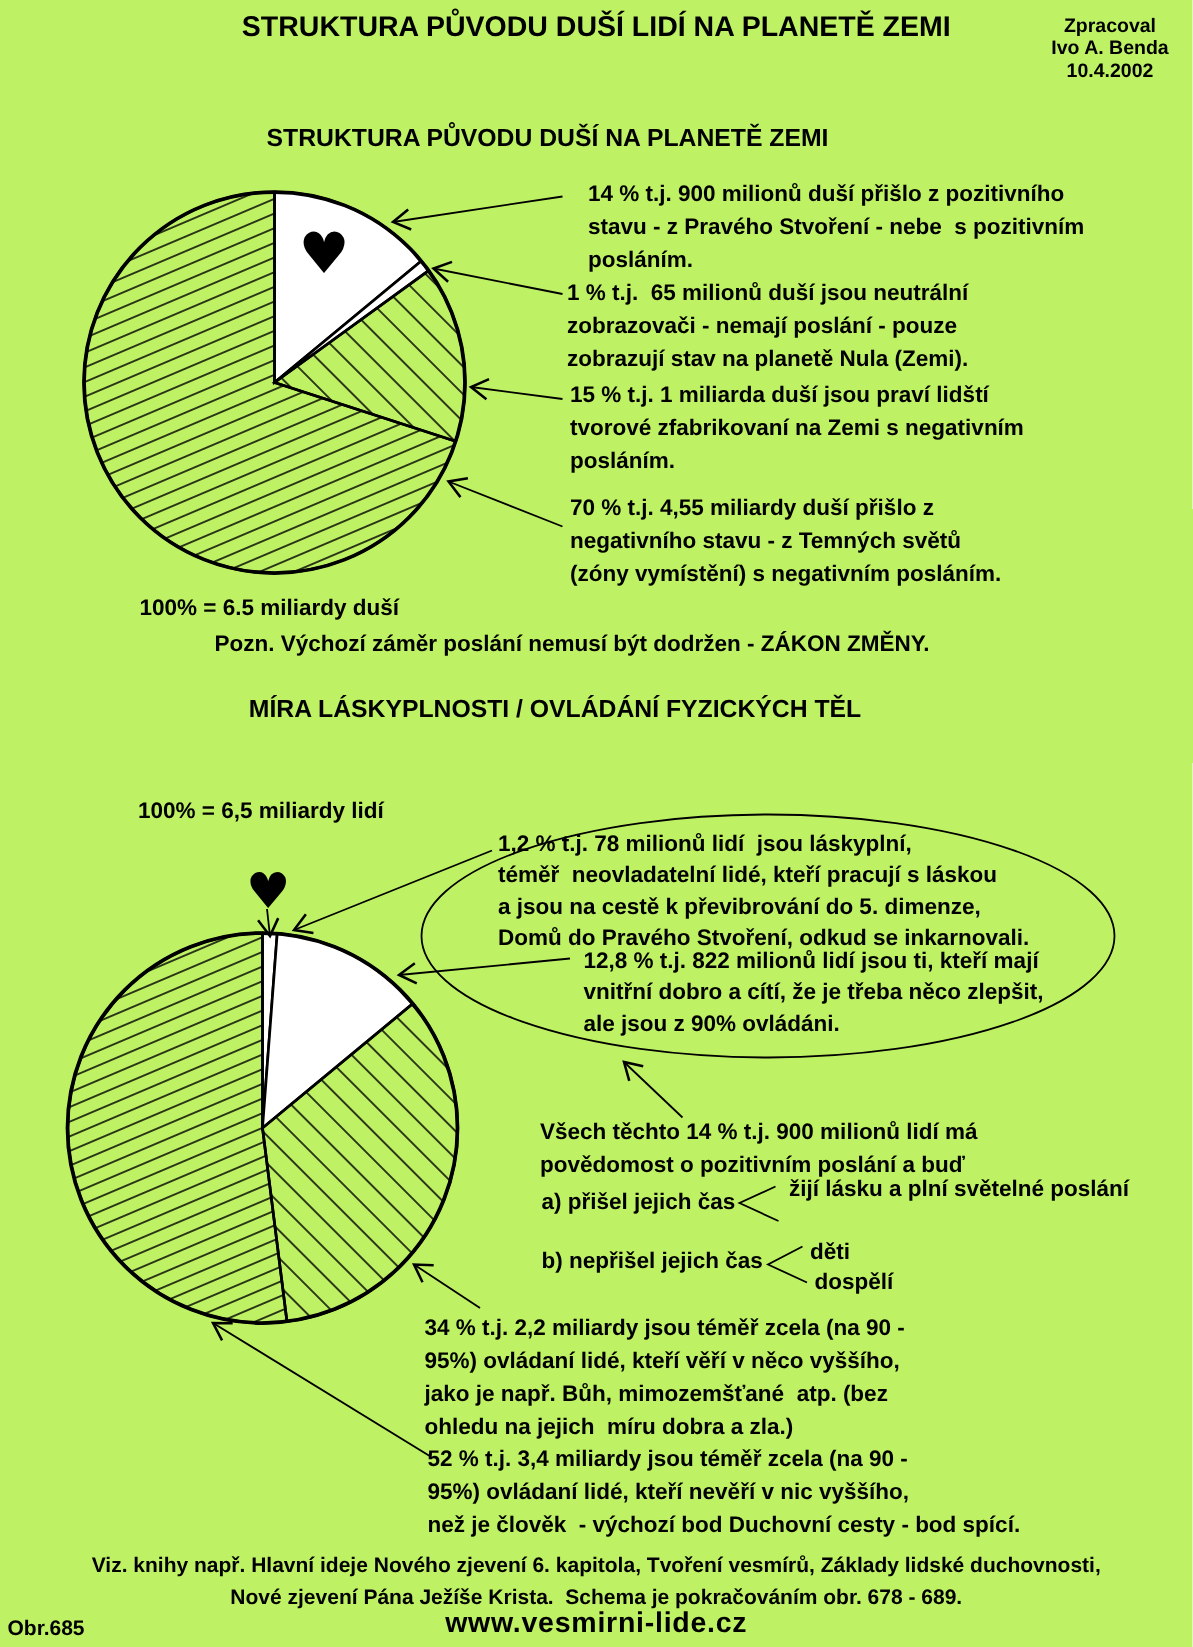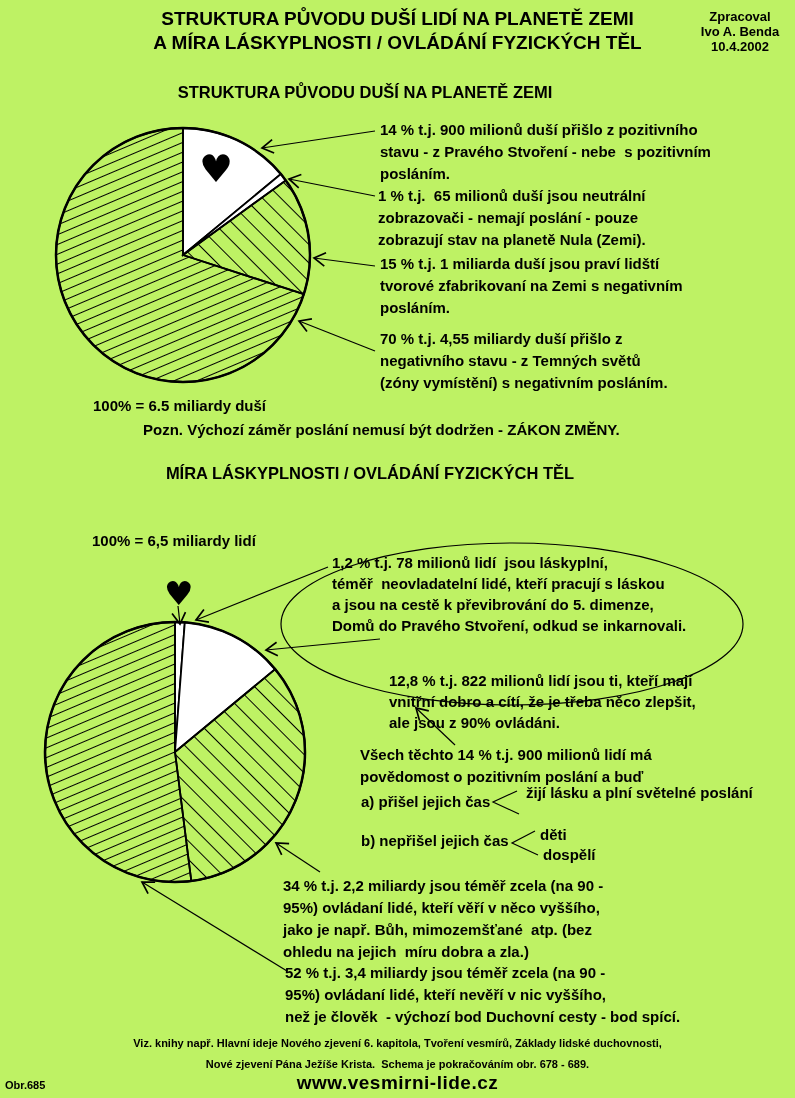--- a/index.html
+++ b/index.html
@@ -4,21 +4,21 @@
 <style>
   html,body{margin:0;padding:0;background:#fff;}
   #page{position:relative;width:795px;height:1098px;background:#bef264;overflow:hidden;
         font-family:"Liberation Sans",sans-serif;color:#000;}
   .txt{position:absolute;font-weight:bold;white-space:pre;color:#000;}
   .center{text-align:center;}
   .fs19{font-size:19px;line-height:24px;}
   .fs16{font-size:16.5px;line-height:20px;}
   .fs15{font-size:15px;line-height:22px;}
   .lh21{line-height:21px;}
-  .fs14{font-size:11px;line-height:21px;}
+  .fs14{font-size:14px;line-height:21px;}
   .fs13{font-size:13px;line-height:15px;}
   .heart{position:absolute;line-height:1;font-family:"DejaVu Sans",sans-serif;color:#000;}
   #overlay{position:absolute;left:0;top:0;}
   .url{font-size:19px;letter-spacing:0.5px;}
 </style>
 </head>
 <body>
 
 <div id="page">
 
@@ -66,30 +66,29 @@
       <line x1="320" y1="872" x2="276" y2="843" marker-end="url(#ah)"></line>
       <line x1="287" y1="971" x2="142" y2="882" marker-end="url(#ah)"></line>
       <line x1="178" y1="606" x2="180" y2="624" marker-end="url(#ah)"></line>
 
       <polyline points="517,791 493,802 519,814"></polyline>
       <polyline points="535,831 512,843 538,855"></polyline>
     </g>
   </svg>
 
   <div class="txt fs19 center" style="left:0;top:7px;width:795px;">STRUKTURA PŮVODU DUŠÍ LIDÍ NA PLANETĚ ZEMI</div>
-  <div class="txt fs19 center" style="left:0;top:31px;width:795px;">A MÍRA LÁSKYPLNOSTI / OVLÁDÁNÍ FYZICKÝCH TĚL</div>
   <div class="txt fs13 center" style="left:685px;top:9px;width:110px;">Zpracoval
 Ivo A. Benda
 10.4.2002</div>
 
   <div class="txt fs16 center" style="left:0;top:82px;width:730px;">STRUKTURA PŮVODU DUŠÍ NA PLANETĚ ZEMI</div>
 
   <div class="heart" style="left:199px;top:150px;font-size:38px;">♥</div>
 
-  <div class="txt fs15" style="left:380px;top:119px;">14 % t.j. 900 milionů duší přišlo z pozitivního
+  <div class="txt fs15" style="left:392px;top:119px;">14 % t.j. 900 milionů duší přišlo z pozitivního
 stavu - z Pravého Stvoření - nebe  s pozitivním
 posláním.</div>
   <div class="txt fs15" style="left:378px;top:185px;">1 % t.j.  65 milionů duší jsou neutrální
 zobrazovači - nemají poslání - pouze
 zobrazují stav na planetě Nula (Zemi).</div>
   <div class="txt fs15" style="left:380px;top:253px;">15 % t.j. 1 miliarda duší jsou praví lidští
 tvorové zfabrikovaní na Zemi s negativním
 posláním.</div>
   <div class="txt fs15" style="left:380px;top:328px;">70 % t.j. 4,55 miliardy duší přišlo z
 negativního stavu - z Temných světů
@@ -100,21 +99,21 @@
 
   <div class="txt fs16 center" style="left:0;top:463px;width:740px;">MÍRA LÁSKYPLNOSTI / OVLÁDÁNÍ FYZICKÝCH TĚL</div>
   <div class="txt fs15" style="left:92px;top:530px;">100% = 6,5 miliardy lidí</div>
 
   <div class="heart" style="left:164px;top:577px;font-size:33px;">♥</div>
 
   <div class="txt fs15 lh21" style="left:332px;top:552px;">1,2 % t.j. 78 milionů lidí  jsou láskyplní,
 téměř  neovladatelní lidé, kteří pracují s láskou
 a jsou na cestě k převibrování do 5. dimenze,
 Domů do Pravého Stvoření, odkud se inkarnovali.</div>
-  <div class="txt fs15 lh21" style="left:389px;top:630px;margin-top:40px;">12,8 % t.j. 822 milionů lidí jsou ti, kteří mají
+  <div class="txt fs15 lh21" style="left:389px;top:630px;">12,8 % t.j. 822 milionů lidí jsou ti, kteří mají
 vnitřní dobro a cítí, že je třeba něco zlepšit,
 ale jsou z 90% ovládáni.</div>
 
   <div class="txt fs15" style="left:360px;top:744px;">Všech těchto 14 % t.j. 900 milionů lidí má
 povědomost o pozitivním poslání a buď</div>
   <div class="txt fs15" style="left:361px;top:791px;">a) přišel jejich čas</div>
   <div class="txt fs15" style="left:526px;top:782px;">žijí lásku a plní světelné poslání</div>
   <div class="txt fs15" style="left:361px;top:830px;">b) nepřišel jejich čas</div>
   <div class="txt fs15" style="left:540px;top:824px;">děti</div>
   <div class="txt fs15" style="left:543px;top:844px;">dospělí</div>

